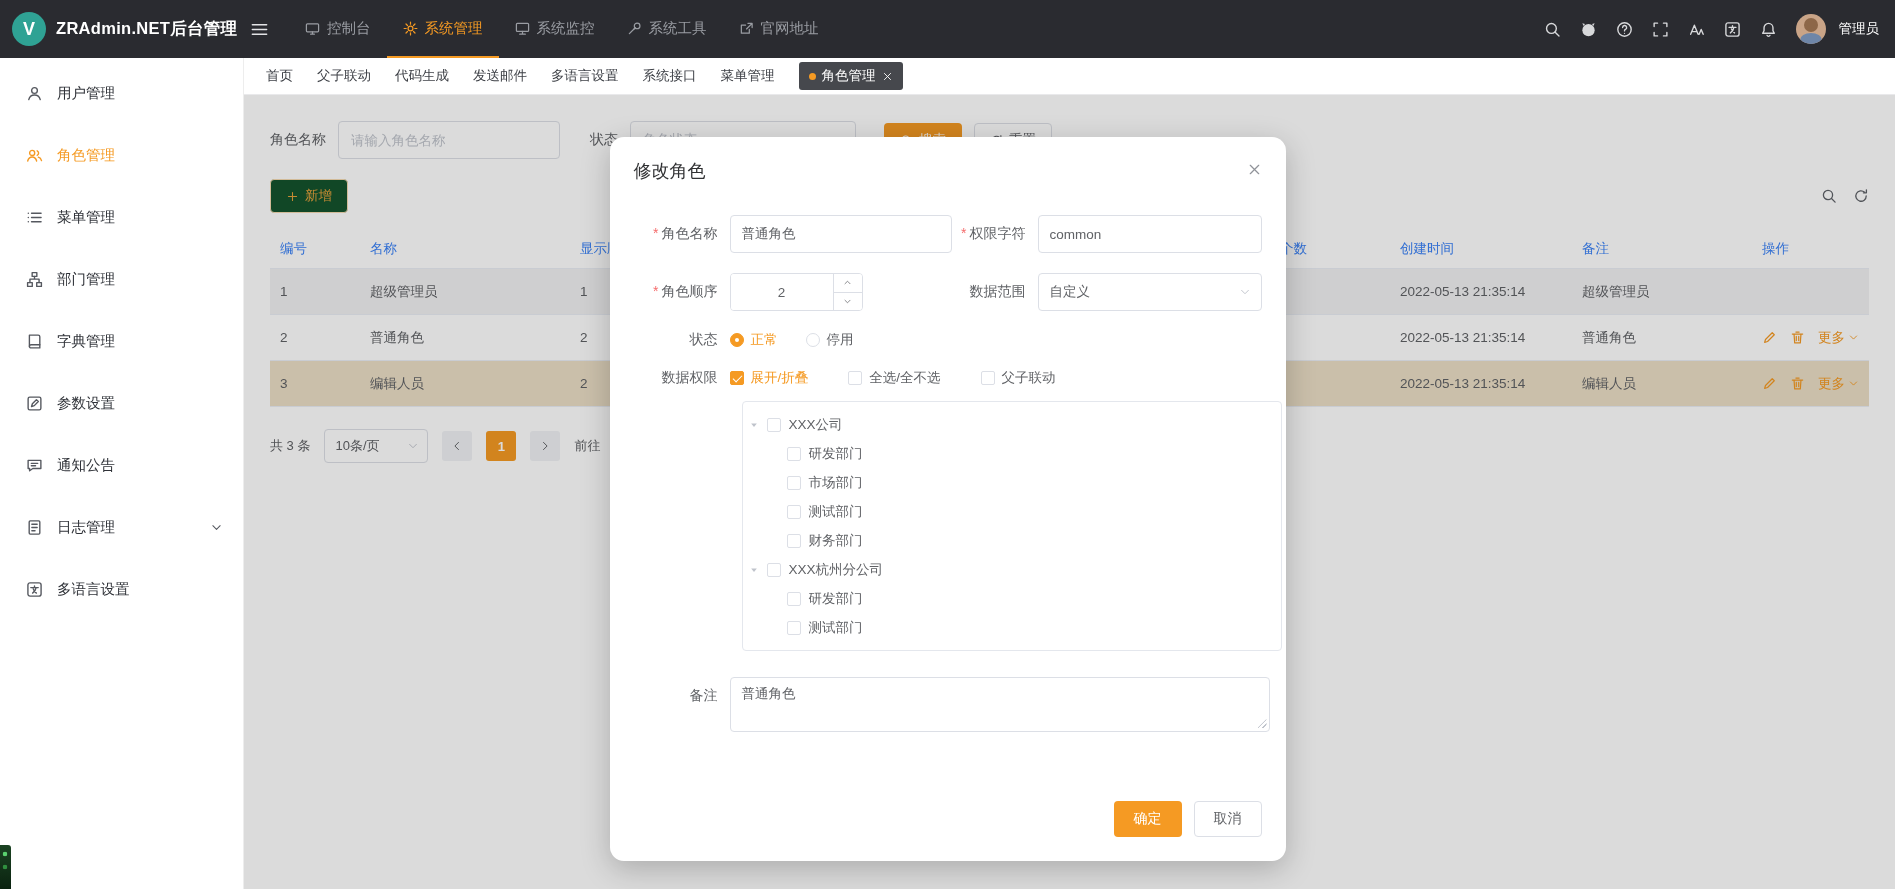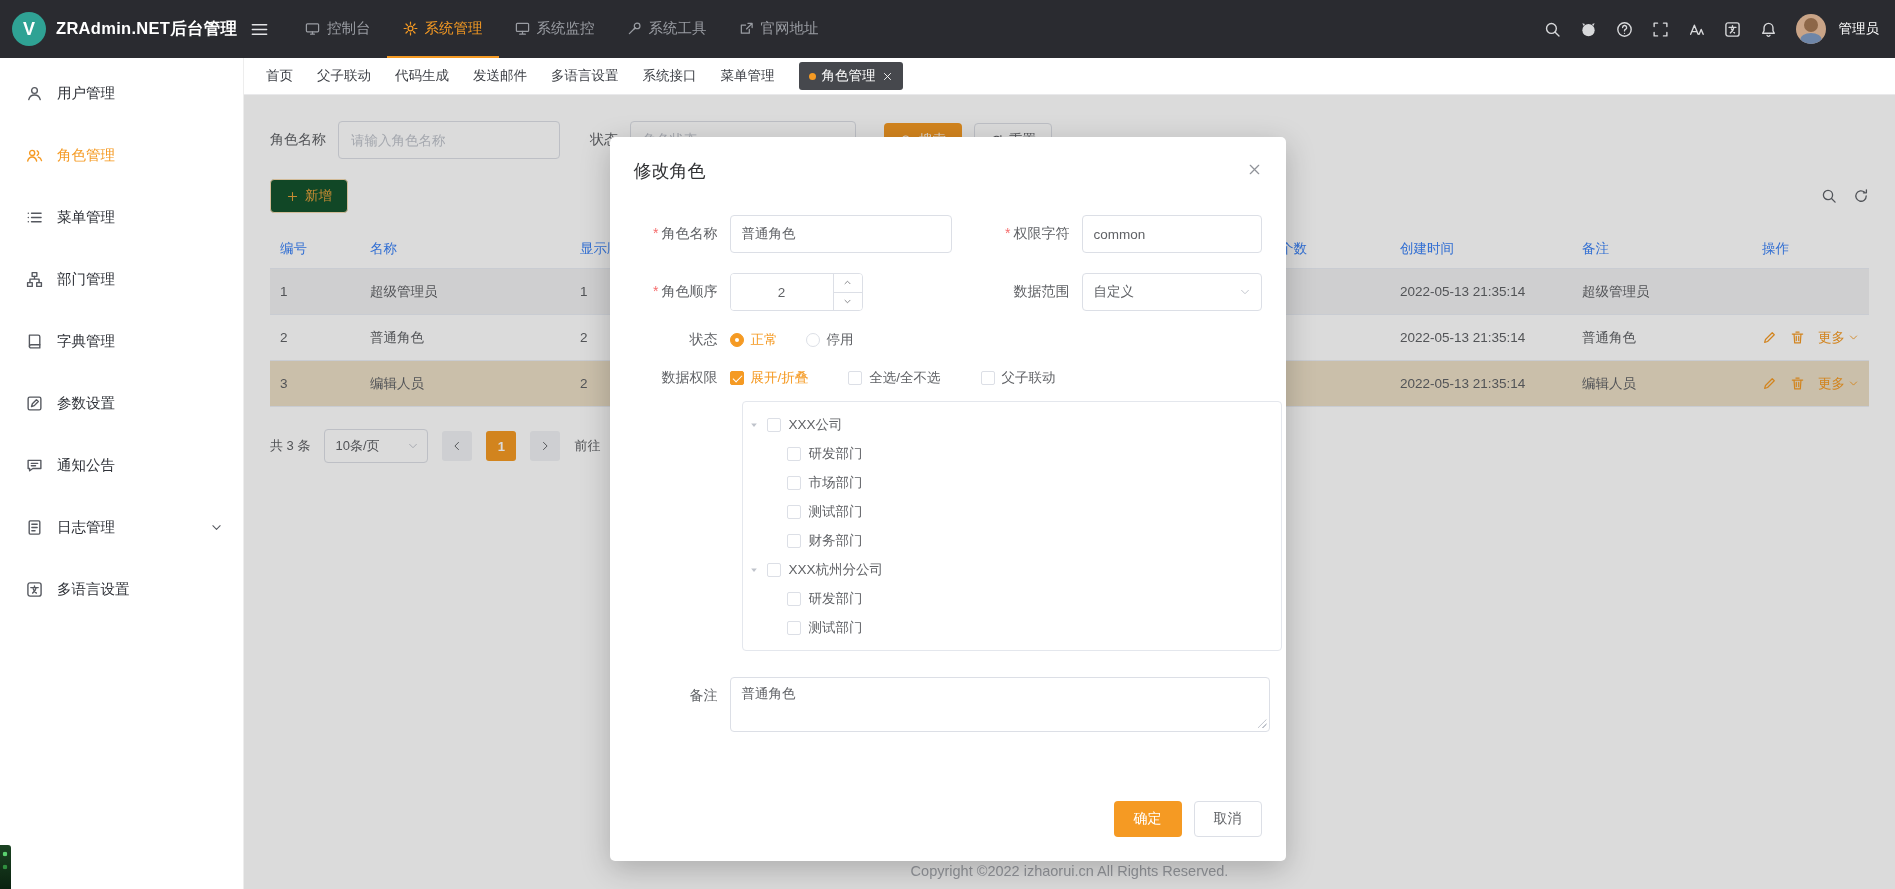--- a/index.html
+++ b/index.html
@@ -88,34 +88,34 @@
   .pbtn svg{width:12px;height:12px}
   .pbtn.cur{background:#f59a23;color:#fff;font-weight:bold}
   .goto{white-space:nowrap}
 
   .page-footer{position:absolute;left:0;right:0;bottom:10px;text-align:center;color:#a9acb2;font-size:14.5px}
 
   
   .dim{position:absolute;left:244px;top:95px;right:0;bottom:0;background:rgba(0,0,0,.14);z-index:20;pointer-events:none}
 
   
-  .modal{position:absolute;left:50%;transform:translateX(-50%);top:137px;width:676px;height:724px;background:#fff;border-radius:5px;box-shadow:0 8px 30px rgba(0,0,0,.22);z-index:30;display:flex;flex-direction:column}
+  .modal{position:absolute;left:50%;transform:translateX(-50%);top:137px;width:676px;height:724px;background:#fff;border-radius:14px;box-shadow:0 8px 30px rgba(0,0,0,.22);z-index:30;display:flex;flex-direction:column}
   .m-head{padding:22px 24px 0;display:flex;justify-content:space-between;align-items:flex-start}
   .m-title{font-size:18px;color:#303133}
   .m-close{color:#909399;cursor:pointer;display:flex;margin-top:3px}
   .m-close svg{width:15px;height:15px}
   .m-body{padding:32px 24px 0;flex:1}
   .frow{display:flex;align-items:center;margin-bottom:20px}
   .ffield{display:flex;align-items:center}
   .f2{margin-left:auto}
   .flabel{width:96px;text-align:right;padding-right:12px;font-size:14px;color:#606266;flex-shrink:0;white-space:nowrap}
   .f2 .flabel{width:84px}
   .req{color:#f56c6c;margin-right:3px;font-style:normal}
   .m-input{height:38px;border:1px solid #dcdfe6;border-radius:4px;padding:0 11px;font-size:13.5px;color:#606266;outline:none;background:#fff}
-  .w1{width:222px}.w2{width:180px}
+  .w1{width:222px}.w2{width:224px}
   .stepper{width:133px;height:38px;border:1px solid #dcdfe6;border-radius:4px;display:flex;overflow:hidden;background:#fff}
   .stepper input{flex:1;min-width:0;border:none;text-align:center;font-size:13.5px;color:#606266;outline:none}
   .st-ctrl{width:29px;border-left:1px solid #dcdfe6;display:flex;flex-direction:column}
   .st-btn{flex:1;display:flex;align-items:center;justify-content:center;color:#606266;cursor:pointer;background:#fff}
   .st-btn:first-child{border-bottom:1px solid #dcdfe6}
   .st-btn svg{width:9px;height:9px}
   .m-select{height:38px;border:1px solid #dcdfe6;border-radius:4px;display:flex;align-items:center;justify-content:space-between;padding:0 10px 0 11px;font-size:13.5px;color:#606266;background:#fff;cursor:pointer}
   .m-select svg{width:12px;height:12px;color:#c0c4cc}
   .radio-group{display:flex;align-items:center;gap:28px}
   .radio{display:flex;align-items:center;gap:7px;font-size:13.5px;color:#606266;cursor:pointer}
@@ -504,21 +504,20 @@
           </span>
         <span class="pbtn cur">1</span>
         <span class="pbtn">
             <svg class="ic" viewBox="0 0 16 16" fill="none" stroke="currentColor" stroke-width="1.3" stroke-linecap="round" stroke-linejoin="round">
               <path d="M6 3.2L10.8 8 6 12.8"></path>
             </svg>
           </span>
         <span class="goto">前往</span>
       </div>
 
-      <div class="page-footer">Copyright ©2022 izhaorui.cn All Rights Reserved.</div>
     </div>
   </main>
 </div>
 
 <div class="dim"></div>
 
 <div class="modal">
   <div class="m-head">
     <div class="m-title">修改角色</div>
     <span class="m-close">

